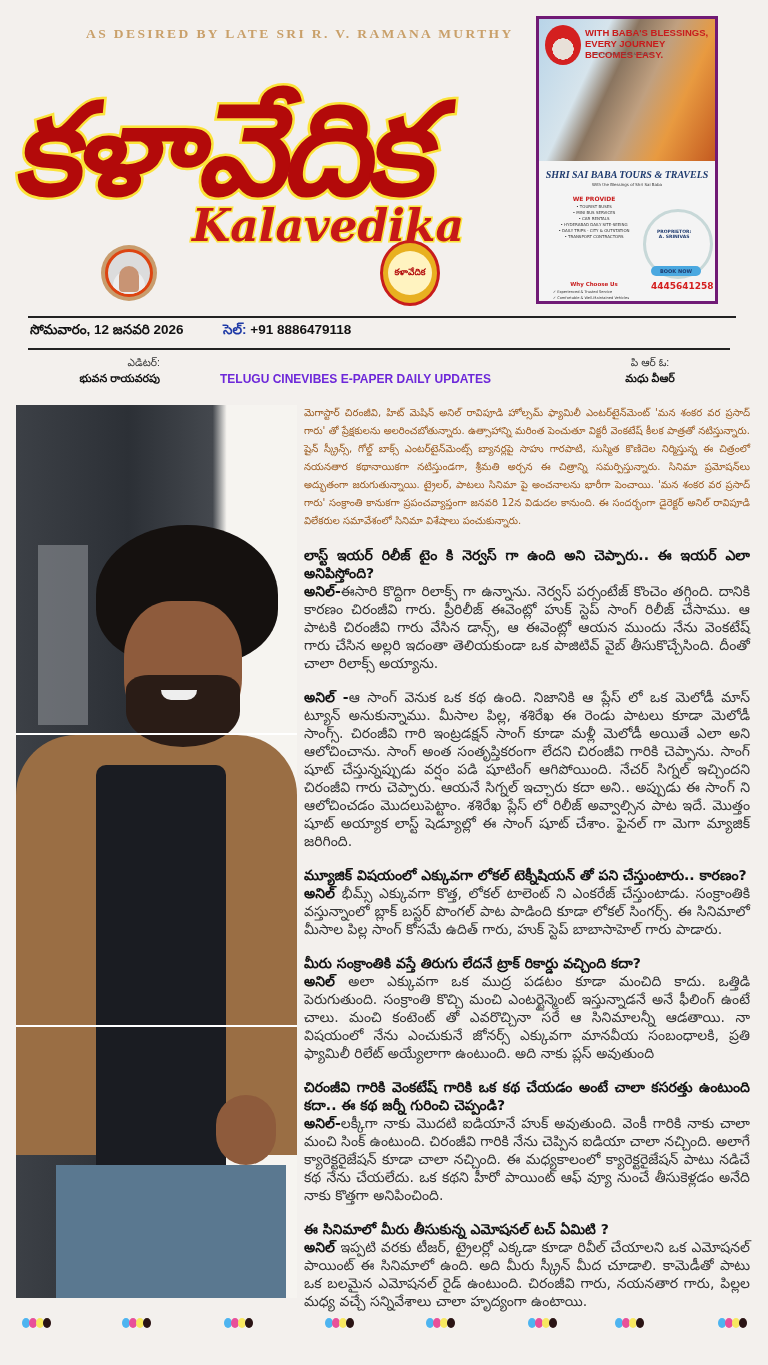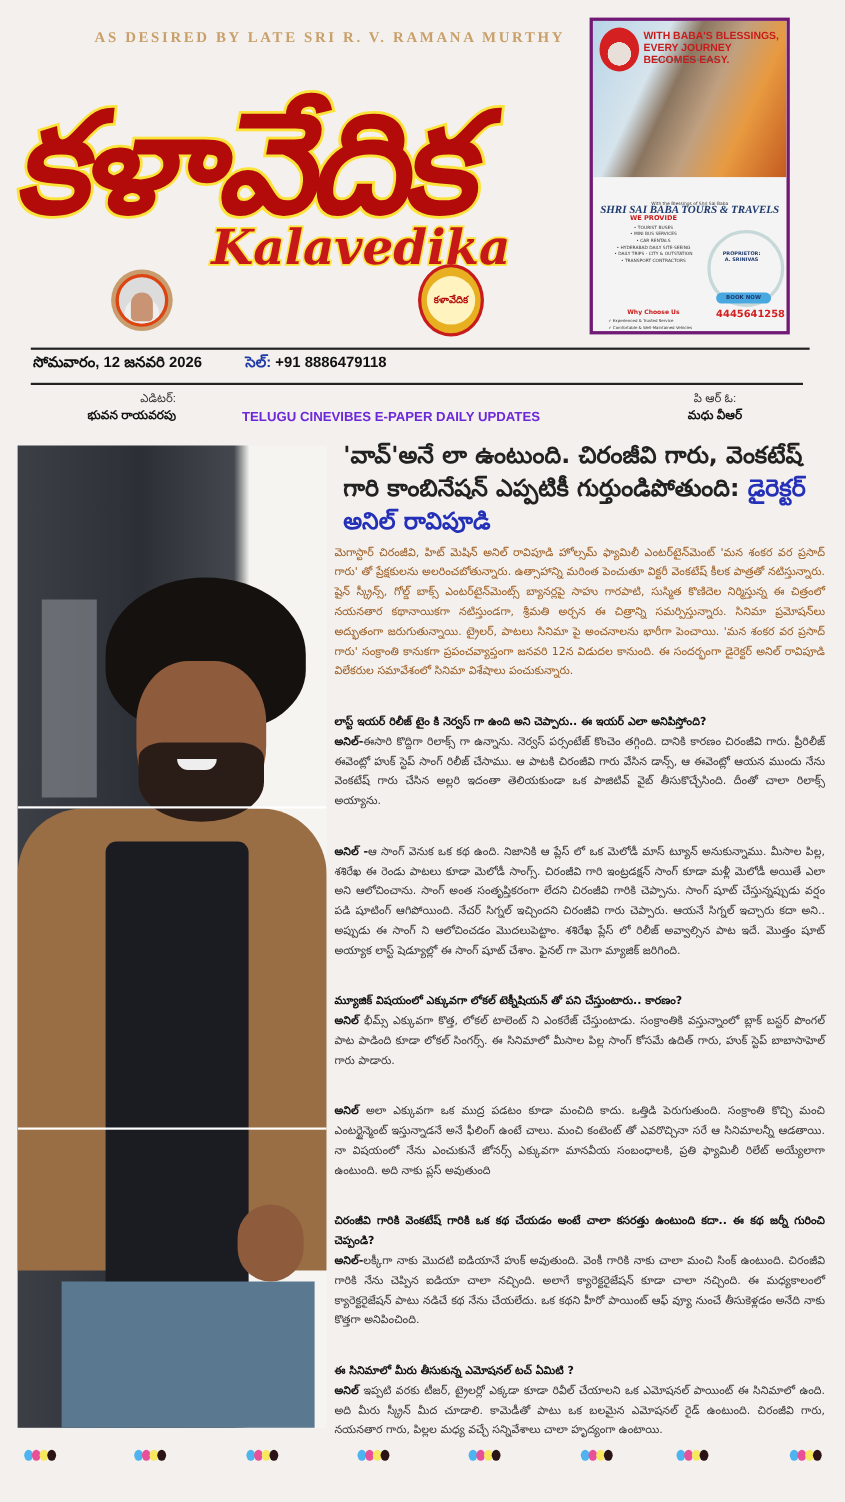--- a/index.html
+++ b/index.html
@@ -27,21 +27,21 @@
   .ad { position: absolute; left: 536px; top: 16px; width: 182px; height: 288px; background: #701a75; padding: 3px; }
   .ad-inner { width: 100%; height: 100%; background: #f4f4f4; position: relative; overflow: hidden; }
   .ad-top { position: absolute; left: 0; top: 0; width: 100%; height: 142px;
     background: linear-gradient(115deg, #b8d4e8 0%, #d6e4ec 30%, #8a7560 42%, #c0a080 58%, #e89a40 75%, #c45a20 100%); }
   .ad-saint { position: absolute; left: 6px; top: 6px; width: 36px; height: 40px; border-radius: 50%;
     background: radial-gradient(circle at 50% 60%, #e8e0d8 0 35%, #d42020 36%); }
   .ad-headline { position: absolute; left: 46px; top: 8px; width: 128px; font-family: "Liberation Sans", sans-serif;
     font-weight: bold; font-size: 9.5px; line-height: 11px; color: #c81c1c; }
   .ad-subhead { position: absolute; left: 52px; top: 33px; font-size: 3.5px; color: #555; }
   .ad-brand { position: absolute; left: 0; top: 150px; width: 100%; text-align: center; font-family: "Liberation Serif", serif;
-    font-style: italic; font-weight: bold; font-size: 10px; color: #1e3a6e; margin-top: 17px; }
+    font-style: italic; font-weight: bold; font-size: 10px; color: #1e3a6e; }
   .ad-blessing { position: absolute; left: 0; top: 163px; width: 100%; text-align: center; font-size: 4px; color: #333; }
   .ad-provide-title { position: absolute; left: 10px; top: 176px; width: 90px; text-align: center; font-weight: bold;
     font-size: 6px; color: #c81c1c; }
   .ad-services { position: absolute; left: 10px; top: 185px; width: 90px; list-style: none; text-align: center; font-size: 4px; line-height: 6px; color: #333; }
   .ad-why-title { position: absolute; left: 10px; top: 262px; width: 90px; text-align: center; font-weight: bold; font-size: 5.5px; color: #c81c1c; }
   .ad-reasons { position: absolute; left: 14px; top: 271px; list-style: none; font-size: 3.6px; line-height: 5.5px; color: #333; }
   .ad-proprietor { position: absolute; left: 118px; top: 210px; font-size: 4.5px; font-weight: bold; color: #1e3a6e; text-align: center; }
   .ad-book { position: absolute; left: 112px; top: 247px; width: 50px; height: 10px; background: #4aa8e0; border-radius: 5px;
     font-size: 5px; font-weight: bold; color: #1e3a6e; text-align: center; line-height: 10px; }
   .ad-phone { position: absolute; left: 112px; top: 262px; font-size: 9px; font-weight: bold; color: #d42020; }
@@ -75,21 +75,21 @@
   .photo-jacket { position: absolute; left: 0; top: 330px; width: 281px; height: 420px; border-radius: 60px 60px 0 0; background: #9a6e44; }
   .photo-shirt { position: absolute; left: 80px; top: 360px; width: 130px; height: 430px; background: #1a1c22; border-radius: 10px; }
   .photo-jeans { position: absolute; left: 40px; top: 760px; width: 230px; height: 140px; background: #5a7890; }
   .photo-hand { position: absolute; left: 200px; top: 690px; width: 60px; height: 70px; border-radius: 30px; background: #8e5b3c; }
   .photo-line { position: absolute; left: 0; width: 281px; height: 2px; background: #fff; }
 
   .article { position: absolute; left: 304px; top: 400px; width: 446px; }
   .headline { font-family: "DejaVu Sans", sans-serif; font-size: 21.5px; line-height: 30px; color: #222; padding-left: 8px; }
   .headline .accent { color: #2430b8; }
   .lead { margin-top: 4px; font-size: 10px; line-height: 18px; color: #9b5a1e; text-align: justify; }
-  .qa { margin-top: 28px; font-size: 10px; line-height: 18px; text-align: justify; color: #333; }
+  .qa { margin-top: 16px; font-size: 14px; line-height: 18px; text-align: justify; color: #333; }
   .q { font-weight: bold; color: #111; }
   .a-name { font-weight: bold; color: #111; }
 
   .dots-row { position: absolute; top: 1318px; left: 0; width: 768px; height: 10px; }
   .dots { position: absolute; top: 0; display: flex; }
   .dot { width: 8px; height: 10px; border-radius: 50%; margin-right: -1px; }
 </style>
 </head>
 <body>
 
@@ -169,35 +169,35 @@
   <div class="photo-hand"></div>
   <div class="photo-hair"></div>
   <div class="photo-face"></div>
   <div class="photo-beard"></div>
   <div class="photo-smile"></div>
   <div class="photo-line" style="top:328px"></div>
   <div class="photo-line" style="top:620px"></div>
 </div>
 
 <div class="article">
-  <h1 class="headline"><span>'వావ్'అనే లా ఉంటుంది. చిరంజీవి గారు, వెంకటేష్ గారి కాంబినేషన్ ఎప్పటికీ గుర్తుండిపోతుంది: </span><span class="accent">డైరెక్టర్ అనిల్ రావిపూడి</span></h1>
   <p class="lead">మెగాస్టార్ చిరంజీవి, హిట్ మెషిన్ అనిల్ రావిపూడి హోల్సమ్ ఫ్యామిలీ ఎంటర్‌టైన్‌మెంట్ 'మన శంకర వర ప్రసాద్ గారు' తో ప్రేక్షకులను అలరించబోతున్నారు. ఉత్సాహాన్ని మరింత పెంచుతూ విక్టరీ వెంకటేష్ కీలక పాత్రతో నటిస్తున్నారు. షైన్ స్క్రీన్స్, గోల్డ్ బాక్స్ ఎంటర్‌టైన్‌మెంట్స్ బ్యానర్లపై సాహు గారపాటి, సుస్మిత కొణిదెల నిర్మిస్తున్న ఈ చిత్రంలో నయనతార కథానాయికగా నటిస్తుండగా, శ్రీమతి అర్చన ఈ చిత్రాన్ని సమర్పిస్తున్నారు. సినిమా ప్రమోషన్‌లు అద్భుతంగా జరుగుతున్నాయి. ట్రైలర్, పాటలు సినిమా పై అంచనాలను భారీగా పెంచాయి. 'మన శంకర వర ప్రసాద్ గారు' సంక్రాంతి కానుకగా ప్రపంచవ్యాప్తంగా జనవరి 12న  విడుదల కానుంది. ఈ సందర్భంగా డైరెక్టర్ అనిల్ రావిపూడి విలేకరుల సమావేశంలో సినిమా విశేషాలు పంచుకున్నారు.</p>
 
   <div class="qa">
     <div class="q">లాస్ట్ ఇయర్ రిలీజ్ టైం కి నెర్వస్ గా ఉంది అని చెప్పారు.. ఈ ఇయర్ ఎలా అనిపిస్తోంది?</div>
     <div><span class="a-name">అనిల్-</span><span>ఈసారి కొద్దిగా రిలాక్స్ గా ఉన్నాను. నెర్వస్ పర్సంటేజ్ కొంచెం తగ్గింది. దానికి కారణం చిరంజీవి గారు. ప్రీరిలీజ్ ఈవెంట్లో హుక్ స్టెప్ సాంగ్ రిలీజ్ చేసాము. ఆ పాటకి చిరంజీవి గారు వేసిన డాన్స్, ఆ ఈవెంట్లో ఆయన ముందు నేను వెంకటేష్ గారు చేసిన అల్లరి ఇదంతా తెలియకుండా ఒక పాజిటివ్ వైబ్ తీసుకొచ్చేసింది. దీంతో చాలా రిలాక్స్ అయ్యాను.</span></div>
   </div>
   <div class="qa">
     <div><span class="a-name">అనిల్ -</span><span>ఆ సాంగ్ వెనుక ఒక కథ ఉంది. నిజానికి ఆ ప్లేస్ లో ఒక మెలోడీ మాస్ ట్యూన్ అనుకున్నాము. మీసాల పిల్ల, శశిరేఖ ఈ రెండు పాటలు కూడా మెలోడీ సాంగ్స్. చిరంజీవి గారి ఇంట్రడక్షన్ సాంగ్ కూడా మళ్లీ మెలోడీ అయితే ఎలా అని ఆలోచించాను. సాంగ్ అంత సంతృప్తికరంగా లేదని చిరంజీవి గారికి చెప్పాను. సాంగ్ షూట్ చేస్తున్నప్పుడు వర్షం పడి షూటింగ్ ఆగిపోయింది. నేచర్ సిగ్నల్ ఇచ్చిందని చిరంజీవి గారు చెప్పారు. ఆయనే సిగ్నల్ ఇచ్చారు కదా అని.. అప్పుడు ఈ సాంగ్ ని ఆలోచించడం మొదలుపెట్టాం. శశిరేఖ ప్లేస్ లో రిలీజ్ అవ్వాల్సిన పాట ఇదే. మొత్తం షూట్ అయ్యాక లాస్ట్ షెడ్యూల్లో ఈ సాంగ్ షూట్ చేశాం. ఫైనల్ గా మెగా మ్యాజిక్ జరిగింది.</span></div>
   </div>
   <div class="qa">
     <div class="q">మ్యూజిక్ విషయంలో ఎక్కువగా లోకల్ టెక్నీషియన్ తో పని చేస్తుంటారు.. కారణం?</div>
     <div><span class="a-name">అనిల్ </span><span>భీమ్స్ ఎక్కువగా కొత్త, లోకల్ టాలెంట్ ని ఎంకరేజ్ చేస్తుంటాడు. సంక్రాంతికి వస్తున్నాంలో బ్లాక్ బస్టర్ పొంగల్ పాట పాడింది కూడా లోకల్ సింగర్స్. ఈ సినిమాలో మీసాల పిల్ల సాంగ్ కోసమే ఉదిత్ గారు, హుక్ స్టెప్ బాబాసాహెల్ గారు పాడారు.</span></div>
   </div>
   <div class="qa">
+    <div class="q">మీరు సంక్రాంతికి వస్తే తిరుగు లేదనే ట్రాక్ రికార్డు వచ్చింది కదా?</div>
     <div><span class="a-name">అనిల్ </span><span>అలా ఎక్కువగా ఒక ముద్ర పడటం కూడా మంచిది కాదు. ఒత్తిడి పెరుగుతుంది. సంక్రాంతి కొచ్చి మంచి ఎంటర్టైన్మెంట్ ఇస్తున్నాడనే అనే ఫీలింగ్ ఉంటే చాలు. మంచి కంటెంట్ తో ఎవరొచ్చినా సరే ఆ సినిమాలన్నీ ఆడతాయి. నా విషయంలో నేను ఎంచుకునే జోనర్స్ ఎక్కువగా మానవీయ సంబంధాలకి, ప్రతి ఫ్యామిలీ రిలేట్ అయ్యేలాగా ఉంటుంది. అది నాకు ప్లస్ అవుతుంది</span></div>
   </div>
   <div class="qa">
     <div class="q">చిరంజీవి గారికి వెంకటేష్ గారికి ఒక కథ చేయడం అంటే చాలా కసరత్తు ఉంటుంది కదా.. ఈ కథ జర్నీ గురించి చెప్పండి?</div>
     <div><span class="a-name">అనిల్-</span><span>లక్కీగా నాకు మొదటి ఐడియానే హుక్ అవుతుంది. వెంకీ గారికి నాకు చాలా మంచి సింక్ ఉంటుంది. చిరంజీవి గారికి నేను చెప్పిన ఐడియా చాలా నచ్చింది. అలాగే క్యారెక్టరైజేషన్ కూడా చాలా నచ్చింది. ఈ మధ్యకాలంలో క్యారెక్టరైజేషన్ పాటు నడిచే కథ నేను చేయలేదు. ఒక కథని హీరో పాయింట్ ఆఫ్ వ్యూ నుంచే తీసుకెళ్లడం అనేది నాకు కొత్తగా అనిపించింది.</span></div>
   </div>
   <div class="qa">
     <div class="q">ఈ సినిమాలో మీరు తీసుకున్న ఎమోషనల్ టచ్ ఏమిటి ?</div>
     <div><span class="a-name">అనిల్ </span><span>ఇప్పటి వరకు టీజర్, ట్రైలర్లో ఎక్కడా కూడా రివీల్ చేయాలని ఒక ఎమోషనల్ పాయింట్ ఈ సినిమాలో ఉంది. అది మీరు స్క్రీన్ మీద చూడాలి. కామెడీతో పాటు ఒక బలమైన ఎమోషనల్ రైడ్ ఉంటుంది. చిరంజీవి గారు, నయనతార గారు, పిల్లల మధ్య వచ్చే సన్నివేశాలు చాలా హృద్యంగా ఉంటాయి.</span></div>
   </div>

